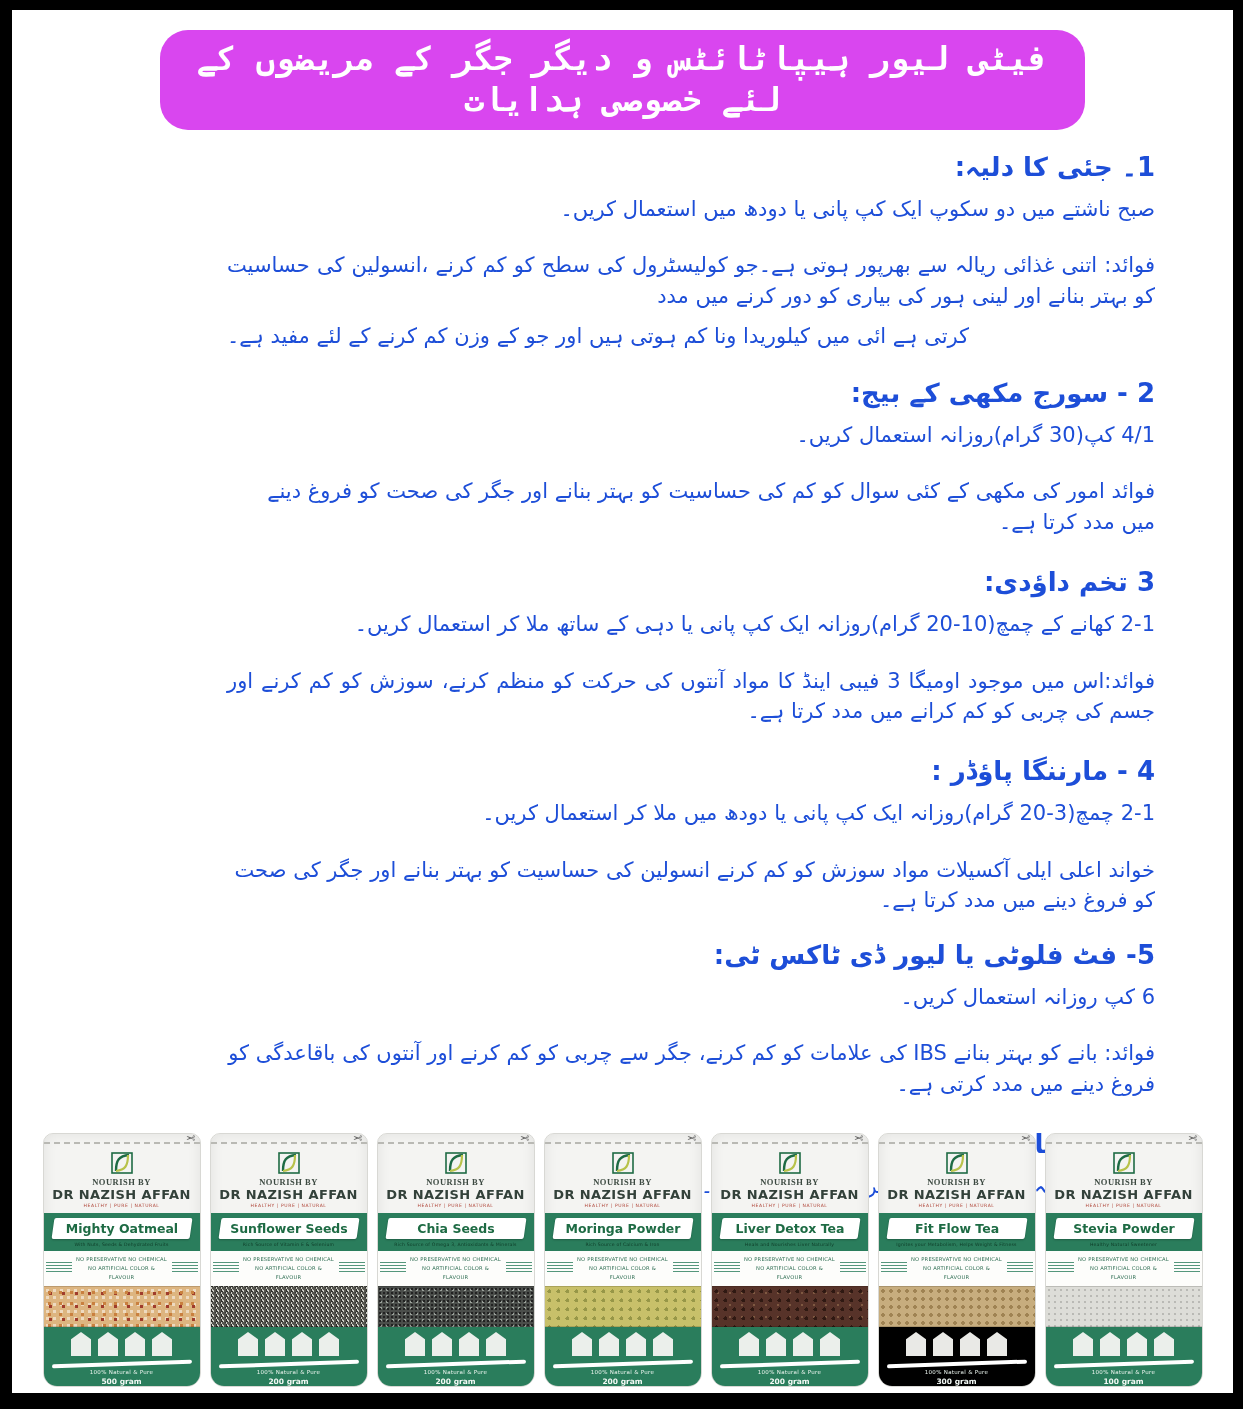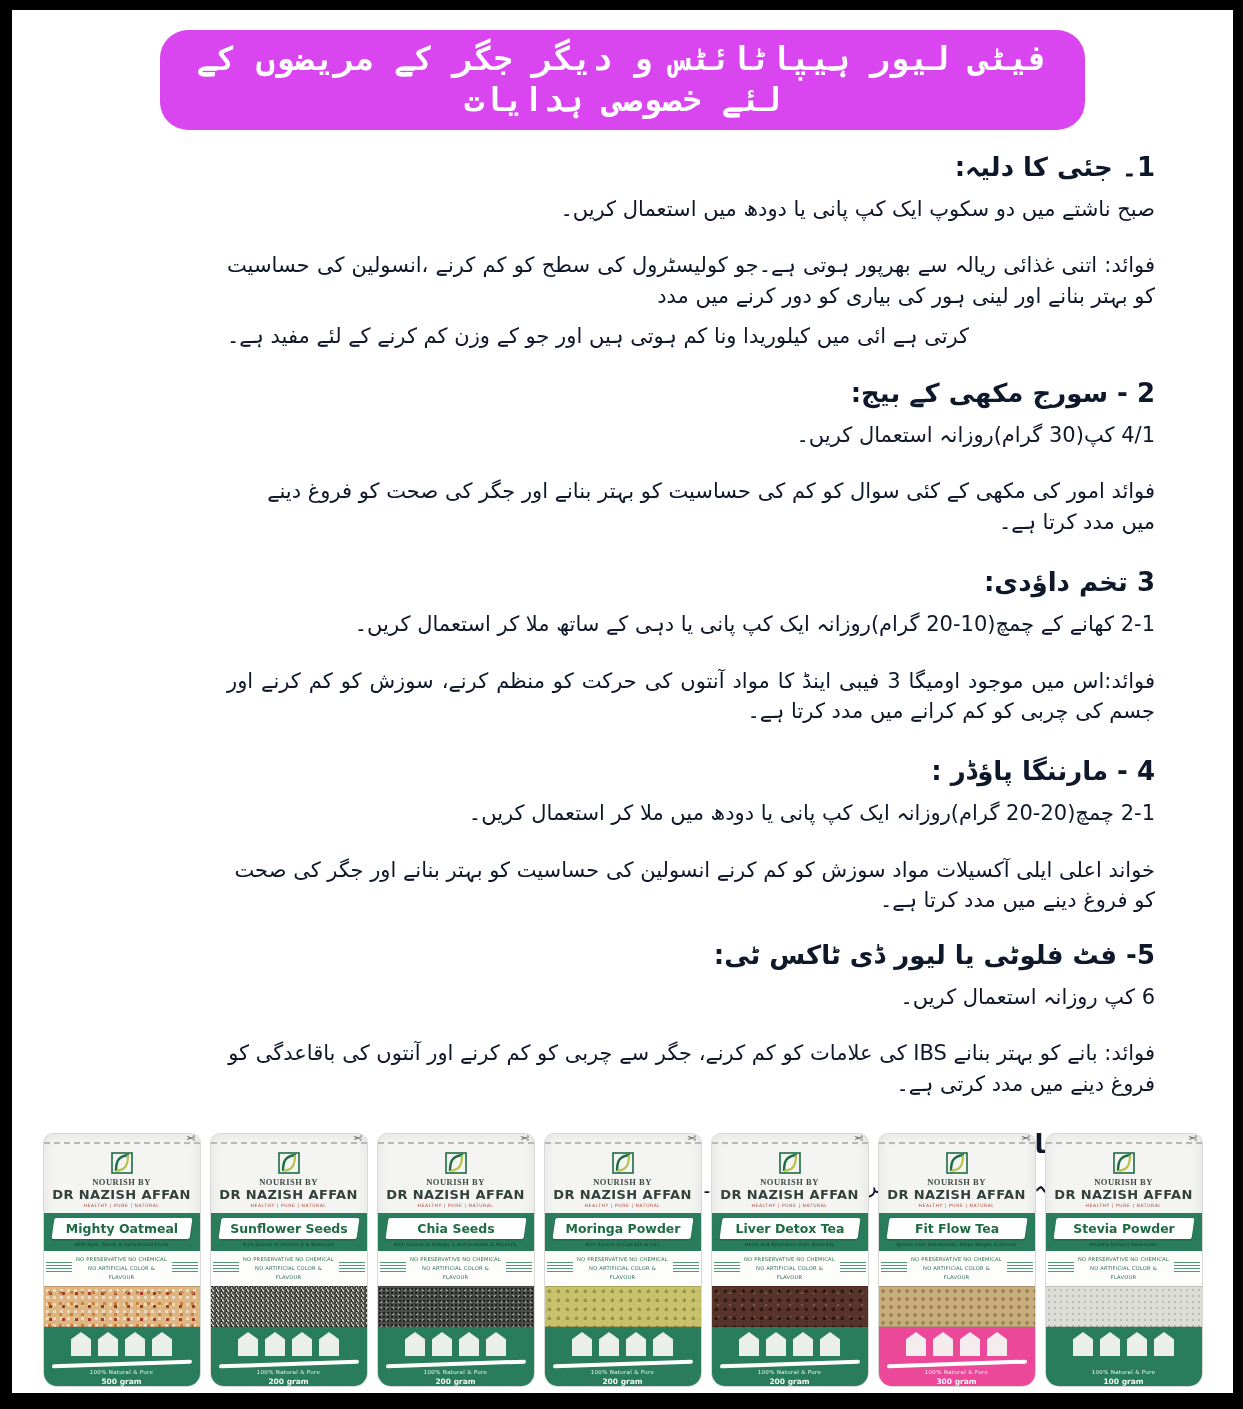--- a/index.html
+++ b/index.html
@@ -21,21 +21,21 @@
     margin:20px auto 16px auto;
     border-radius:28px;
     display:flex;align-items:center;justify-content:center;
     color:#fff;font-size:33px;font-weight:bold;
     text-align:center;direction:rtl;
   }
   
   .content{
     direction:rtl;
     padding:6px 78px 0 215px;
-    color:#0f172a;
+    color:#1d4ed8;
   }
   .sec-heading{
     font-size:26px;font-weight:bold;
     text-align:right;
     margin:0 0 12px 0;
   }
   .sec-line{
     font-size:21px;
     text-align:right;
     margin:0 0 26px 0;
@@ -182,21 +182,21 @@
     </div>
 
     <div>
       <div class="sec-heading">3 تخم داؤدی:</div>
       <div class="sec-line">2-1 کھانے کے چمچ(10-20 گرام)روزانہ ایک کپ پانی یا دہی کے ساتھ ملا کر استعمال کریں۔</div>
       <div class="sec-line full" style="margin-bottom:30px;">فوائد:اس میں موجود اومیگا 3 فیبی اینڈ کا مواد آنتوں کی حرکت کو منظم کرنے، سوزش کو کم کرنے اور جسم کی چربی کو کم کرانے میں مدد کرتا ہے۔</div>
     </div>
 
     <div>
       <div class="sec-heading">4 - مارننگا پاؤڈر :</div>
-      <div class="sec-line">2-1 چمچ(20-20 گرام)روزانہ ایک کپ پانی یا دودھ میں ملا کر استعمال کریں۔</div>
+      <div class="sec-line">2-1 چمچ(3-20 گرام)روزانہ ایک کپ پانی یا دودھ میں ملا کر استعمال کریں۔</div>
       <div class="sec-line" style="margin-bottom:24px;text-align:right;">خواند اعلی ایلی آکسیلات مواد سوزش کو کم کرنے انسولین کی حساسیت کو بہتر بنانے اور جگر کی صحت کو فروغ دینے میں مدد کرتا ہے۔</div>
     </div>
 
     <div>
       <div class="sec-heading">5- فٹ فلوٹی یا لیور ڈی ٹاکس ٹی:</div>
       <div class="sec-line">6 کپ روزانہ استعمال کریں۔</div>
       <div class="sec-line" style="margin-bottom:30px;">فوائد: بانے کو بہتر بنانے IBS کی علامات کو کم کرنے، جگر سے چربی کو کم کرنے اور آنتوں کی باقاعدگی کو فروغ دینے میں مدد کرتی ہے۔</div>
     </div>
 
     <div>
@@ -439,21 +439,21 @@
       </div>
       <div class="claims">
         <div class="stripes"></div>
         <div class="claim-lines">
           <div>NO PRESERVATIVE NO CHEMICAL</div>
           <div>NO ARTIFICIAL COLOR &amp; FLAVOUR</div>
         </div>
         <div class="stripes"></div>
       </div>
       <div class="photo js-photo" style="background-color:#c7ad7e;background-image:radial-gradient(rgba(120,90,40,.5) 2px,transparent 2px);background-size:8px 8px"></div>
-      <div class="pouch-bottom" style="background:#ec4899;">
+      <div class="pouch-bottom" style="background:#000000;">
         <div class="badges">
           <div class="badge"></div>
           <div class="badge"></div>
           <div class="badge"></div>
           <div class="badge"></div>
         </div>
         <div class="bottom-stripe"></div>
         <div class="natural">100% Natural &amp; Pure</div>
         <div class="weight js-weight">300 gram</div>
       </div>
@@ -481,21 +481,21 @@
       </div>
       <div class="claims">
         <div class="stripes"></div>
         <div class="claim-lines">
           <div>NO PRESERVATIVE NO CHEMICAL</div>
           <div>NO ARTIFICIAL COLOR &amp; FLAVOUR</div>
         </div>
         <div class="stripes"></div>
       </div>
       <div class="photo js-photo" style="background-color:#ddddd8;background-image:radial-gradient(rgba(150,150,145,.5) 1.5px,transparent 1.5px);background-size:6px 6px"></div>
-      <div class="pouch-bottom" style="background:#2a7d5c;align-items:center;">
+      <div class="pouch-bottom" style="background:#2a7d5c;">
         <div class="badges">
           <div class="badge"></div>
           <div class="badge"></div>
           <div class="badge"></div>
           <div class="badge"></div>
         </div>
         <div class="bottom-stripe"></div>
         <div class="natural">100% Natural &amp; Pure</div>
         <div class="weight js-weight">100 gram</div>
       </div>

